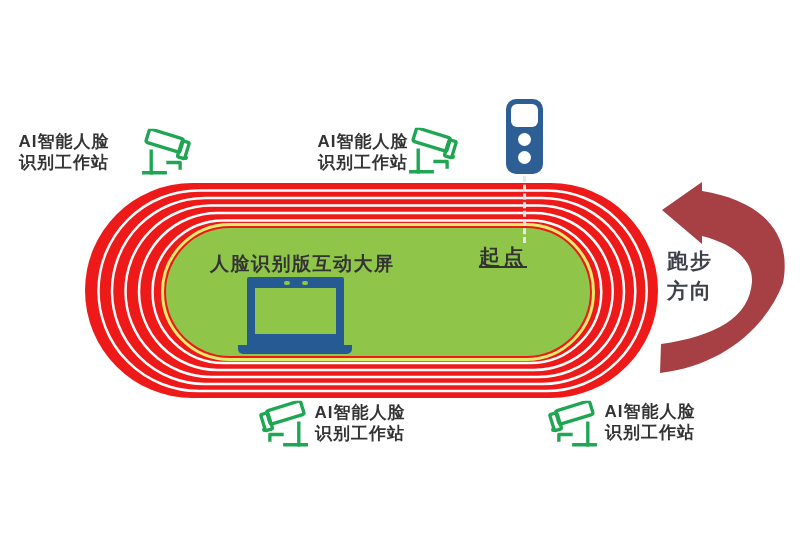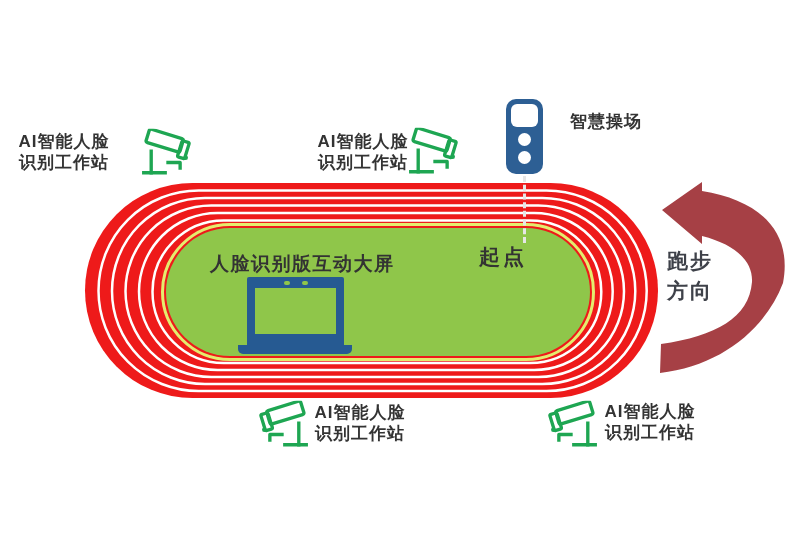--- a/index.html
+++ b/index.html
@@ -32,21 +32,21 @@
   }
   .screen-label{
     position:absolute;left:210px;top:251px;
     color:var(--text_dark,#333333);
     font-size:19px;font-weight:700;letter-spacing:1.5px;white-space:nowrap;
   }
   .start-label{
     position:absolute;left:479px;top:243px;
     color:var(--text_dark,#333333);
     font-size:21px;font-weight:700;letter-spacing:3px;
-    white-space:nowrap;
+    text-decoration:underline;white-space:nowrap;
   }
   .direction-label{
     position:absolute;left:667px;top:246px;
     color:#3e4149;font-size:21px;line-height:30px;
     font-weight:600;text-align:center;letter-spacing:2px;white-space:nowrap;
     z-index:5;
   }
 
   
   .cam-icon{position:absolute;width:56px;height:56px;}
@@ -146,21 +146,20 @@
   <svg class="cam-icon" style="left:407px;top:126px;" viewBox="0 0 60 56">
       <use href="#cam"></use>
     </svg>
 
   <div class="terminal">
     <div class="screen"></div>
     <div class="dot d1"></div>
     <div class="dot d2"></div>
   </div>
   <div class="station-label" style="left:549px;top:111px;width:114px;">
-    <div>智慧操场</div>
   </div>
   <div class="drop-line"></div>
 
   <div class="start-label">起点</div>
 
   <div class="screen-label">人脸识别版互动大屏</div>
   <div class="laptop-screen">
     <div class="cdot c1"></div>
     <div class="cdot c2"></div>
     <div class="inner"></div>

